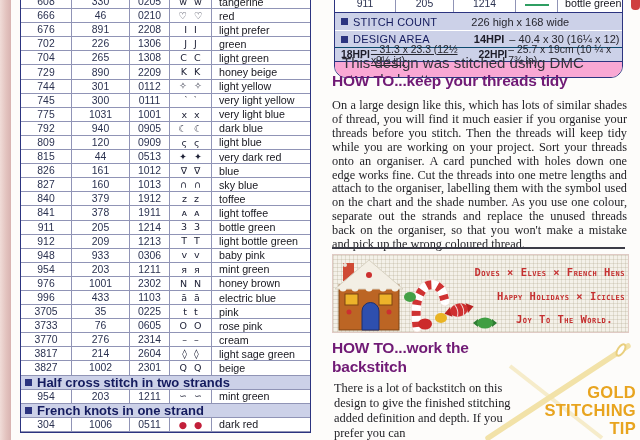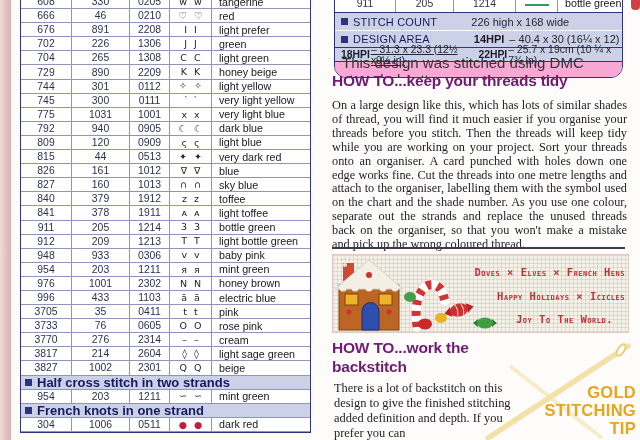--- a/index.html
+++ b/index.html
@@ -295,21 +295,21 @@
       <div class="kc">1103</div>
       <div class="kc">
         <span class="sym">ā</span>
         <span class="sym">ā</span>
       </div>
       <div class="kc kn">electric blue</div>
     </div>
     <div class="krow">
       <div class="kc first">3705</div>
       <div class="kc">35</div>
-      <div class="kc">0411</div>
+      <div class="kc">0225</div>
       <div class="kc">
         <span class="sym">t</span>
         <span class="sym">t</span>
       </div>
       <div class="kc kn">pink</div>
     </div>
     <div class="krow">
       <div class="kc first">3733</div>
       <div class="kc">76</div>
       <div class="kc">0605</div>

